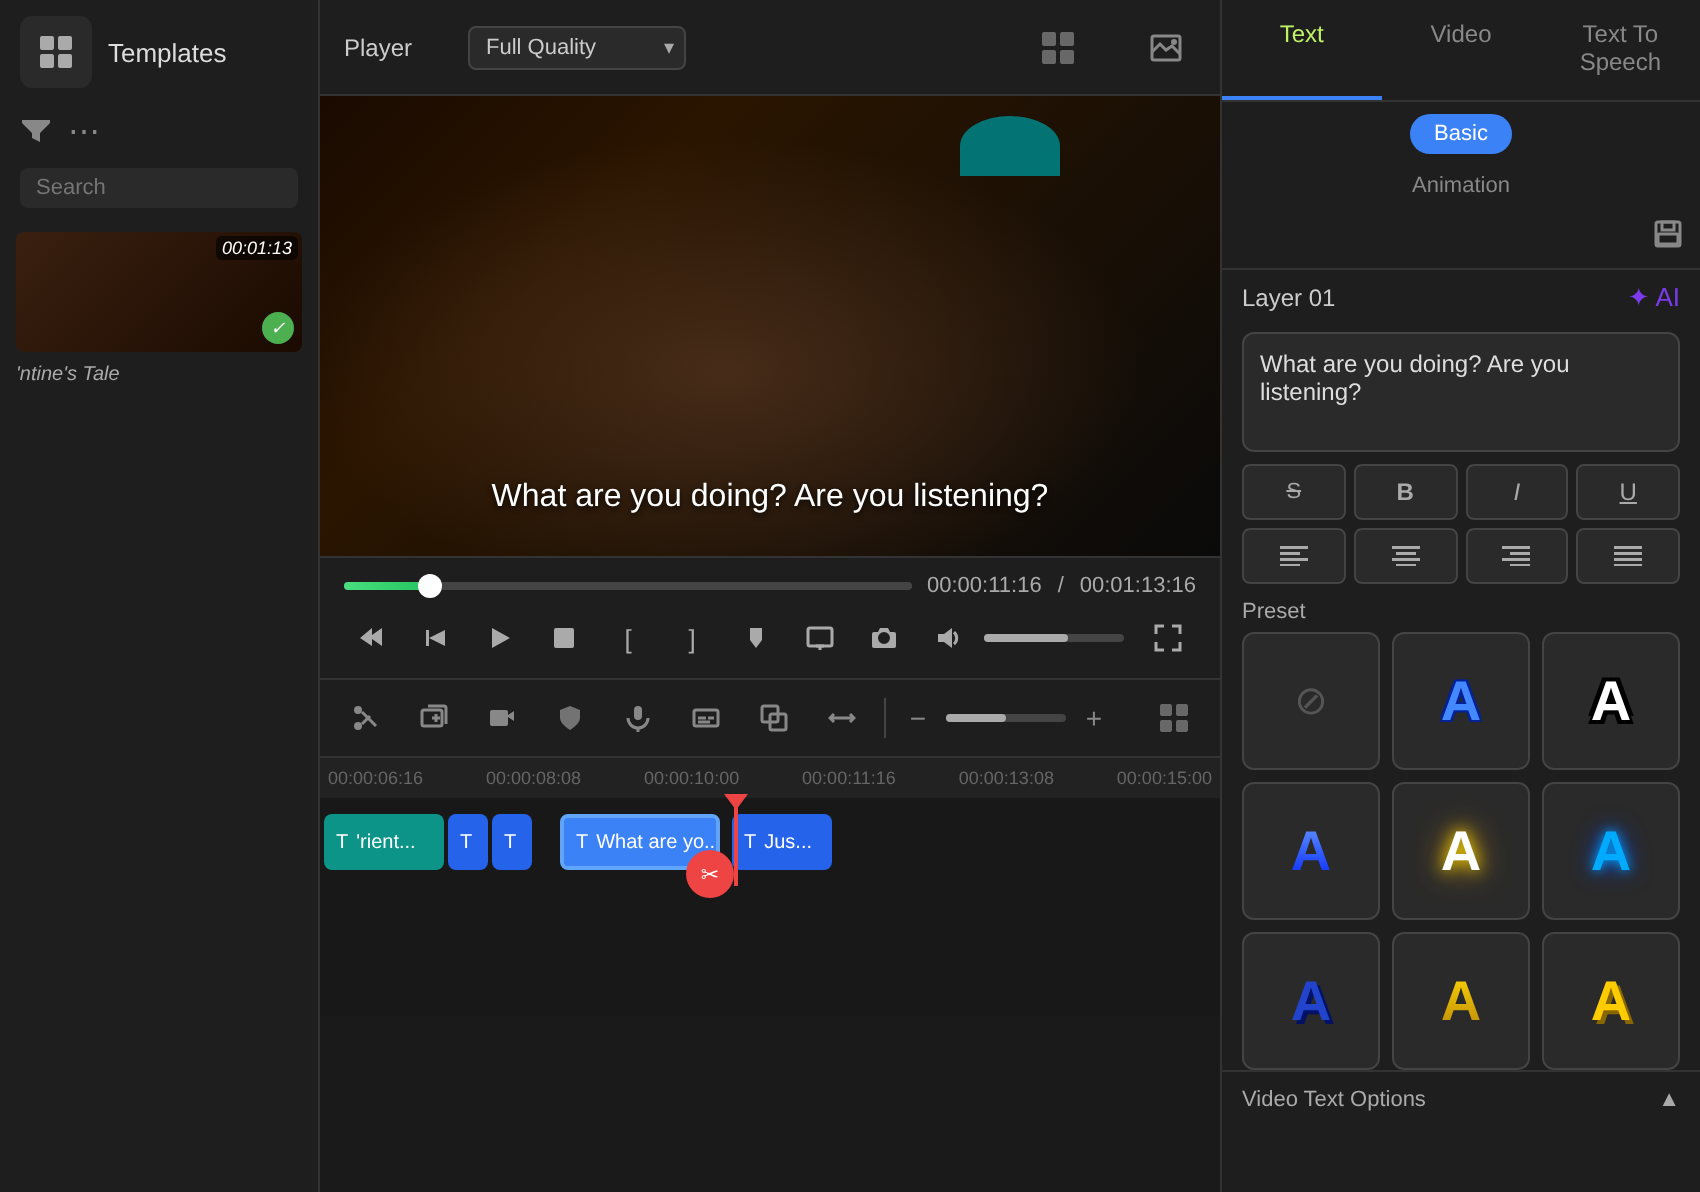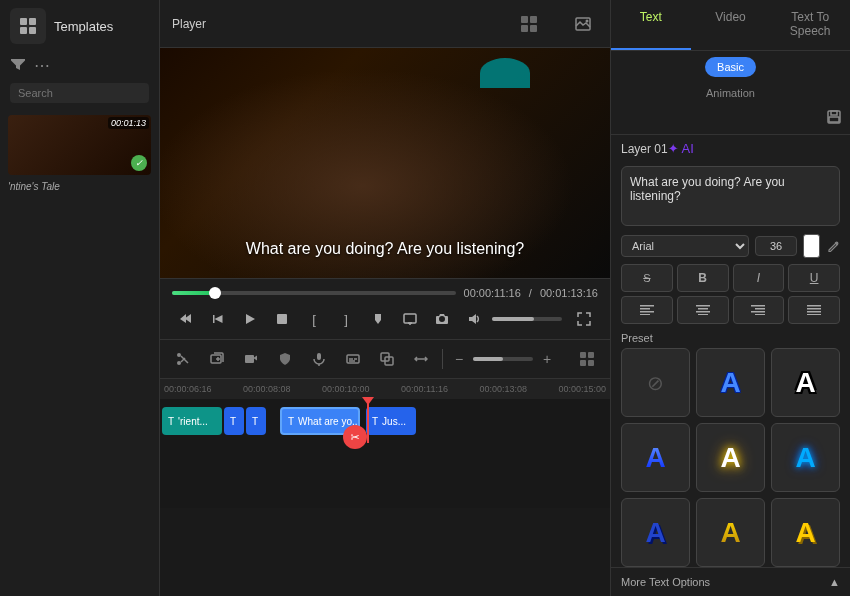--- a/index.html
+++ b/index.html
@@ -76,21 +76,21 @@
 
     
     .right-panel { width: 240px; min-width: 240px; background: #1e1e1e; border-left: 1px solid #333; display: flex; flex-direction: column; }
     .panel-tabs { display: flex; border-bottom: 1px solid #333; }
     .panel-tab { flex: 1; padding: 10px 4px; text-align: center; font-size: 12px; color: #888; cursor: pointer; border-bottom: 2px solid transparent; }
     .panel-tab.active { color: #bef264; border-bottom: 2px solid #3b82f6; }
     .panel-sub-tabs { display: flex; align-items: center; padding: 6px 8px; gap: 6px; border-bottom: 1px solid #333; flex-direction: column; }
     .sub-tab { padding: 4px 12px; border-radius: 12px; font-size: 11px; cursor: pointer; color: #888; }
     .sub-tab.active { background: #3b82f6; color: #fff; }
     .panel-save-icon { margin-left: auto; color: #888; cursor: pointer; }
-    .layer-row { display: flex; align-items: center; justify-content: flex-start; padding: 6px 10px; }
+    .layer-row { display: flex; align-items: center; justify-content: space-between; padding: 6px 10px; }
     .layer-label { font-size: 12px; color: #ccc; }
     .ai-icon { color: #7c3aed; font-size: 13px; cursor: pointer; }
     .text-area-box { margin: 4px 10px; background: #2a2a2a; border-radius: 6px; padding: 8px; min-height: 60px; font-size: 12px; color: #ddd; border: 1px solid #444; }
     .font-row { display: flex; align-items: center; gap: 6px; padding: 4px 10px; }
     .font-select { background: #2a2a2a; border: 1px solid #444; color: #ccc; border-radius: 4px; padding: 3px 6px; font-size: 11px; flex: 1; }
     .font-size-box { background: #2a2a2a; border: 1px solid #444; color: #ccc; border-radius: 4px; padding: 3px 6px; font-size: 11px; width: 42px; text-align: center; }
     .color-box { width: 24px; height: 24px; background: #fff; border-radius: 3px; border: 1px solid #555; cursor: pointer; }
     .color-picker-btn { width: 20px; height: 20px; display: flex; align-items: center; justify-content: center; color: #888; cursor: pointer; }
     .format-row { display: flex; gap: 4px; padding: 2px 10px; }
     .fmt-btn { flex: 1; height: 28px; background: #2a2a2a; border: 1px solid #444; border-radius: 4px; display: flex; align-items: center; justify-content: center; color: #aaa; cursor: pointer; font-size: 12px; }
@@ -138,20 +138,27 @@
       <span class="media-check">✓</span>
     </div>
     <span class="media-label">'ntine's Tale</span>
   </div>
 </div>
 
 <div class="main">
 
   <div class="top-bar">
     <span class="player-label">Player</span>
+    <div class="quality-wrapper">
+      <select class="quality-select">
+        <option>Full Quality</option>
+        <option>Half Quality</option>
+        <option>Quarter Quality</option>
+      </select>
+    </div>
     <div class="top-bar-spacer"></div>
     <div class="top-bar-icon">
       <svg width="18" height="18" viewBox="0 0 18 18" fill="currentColor">
         <rect x="1" y="1" width="7" height="7" rx="1" opacity="0.7"></rect>
         <rect x="10" y="1" width="7" height="7" rx="1" opacity="0.7"></rect>
         <rect x="1" y="10" width="7" height="7" rx="1" opacity="0.7"></rect>
         <rect x="10" y="10" width="7" height="7" rx="1" opacity="0.7"></rect>
       </svg>
     </div>
     <div class="top-bar-icon">
@@ -375,35 +382,20 @@
 
   <div class="layer-row">
     <span class="layer-label">Layer 01</span>
     <span class="ai-icon">✦ AI</span>
   </div>
 
   <div class="text-area-box" contenteditable="true" style="">
     <span>What are you doing? Are you listening?</span>
   </div>
 
-  <div class="font-row">
-    <select class="font-select">
-      <option>Arial</option>
-      <option>Helvetica</option>
-      <option>Times New Roman</option>
-    </select>
-    <input type="text" class="font-size-box" value="36" style="">
-    <div class="color-box"></div>
-    <div class="color-picker-btn">
-      <svg width="14" height="14" viewBox="0 0 14 14" fill="none" stroke="currentColor" stroke-width="1.2">
-        <path d="M3 11l7-7 1.5 1.5-7 7H3v-1.5z"></path>
-          <path d="M9 4.5l1-1a1 1 0 011.5 1.5l-1 1"></path>
-      </svg>
-    </div>
-  </div>
 
   <div class="format-row">
     <div class="fmt-btn" style="font-size:11px; text-decoration:line-through; font-style:normal;">S</div>
     <div class="fmt-btn" style="font-weight:bold;">B</div>
     <div class="fmt-btn" style="font-style:italic;">I</div>
     <div class="fmt-btn" style="text-decoration:underline;">U</div>
   </div>
 
   <div class="align-row">
     <div class="align-btn">
@@ -474,16 +466,16 @@
     <div class="preset-item">
       <span style="font-size:28px;font-weight:bold;background:linear-gradient(to bottom,#ffd700,#b8860b);-webkit-background-clip:text;-webkit-text-fill-color:transparent;">A</span>
     </div>
 
     <div class="preset-item">
       <span style="font-size:28px;font-weight:bold;color:#ffcc00;text-shadow:2px 2px 0 #886600;">A</span>
     </div>
   </div>
 
   <div class="more-text">
-    <span>More Text Options</span>
+    <span>Video Text Options</span>
     <span>▲</span>
   </div>
 </div>
 
 </body></html>

